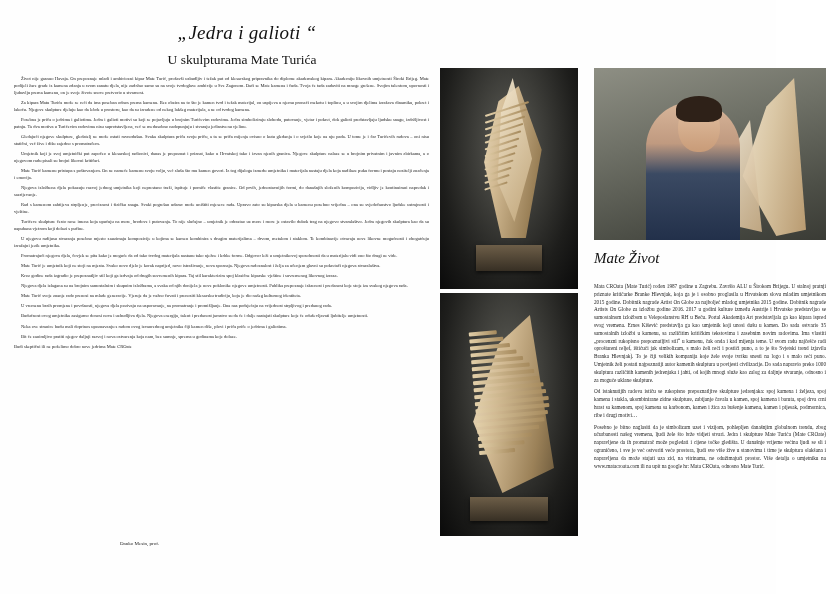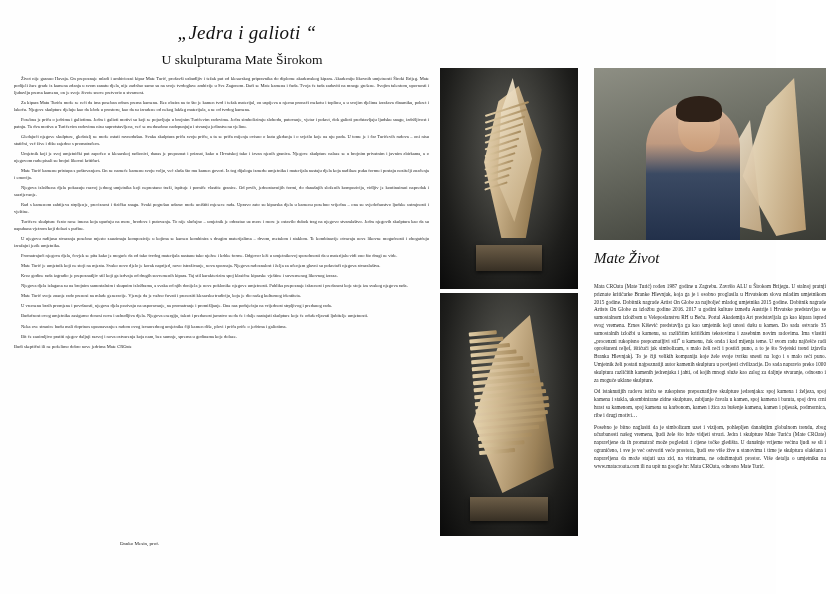--- a/index.html
+++ b/index.html
@@ -212,21 +212,21 @@
     background: linear-gradient(90deg, #e2cfa9 0%, #a68a5d 100%);
     border-radius: 1px;
   }
 </style>
 </head>
 <body>
 
 <div class="page">
 
   <div class="title-main">„Jedra i galioti “</div>
-  <div class="title-sub">U skulpturama Mate Širokom</div>
+  <div class="title-sub">U skulpturama Mate Turića</div>
 
   <div class="article">
     <p>Život nije gasnuo Havaja. On prepoznaje mladi i ambiciozni kipar Mate Turić, prošavši uzbudljiv i težak put od klesarskog pripravnika do diplome akademskog kipara. Akademiju likovnih umjetnosti Široki Brijeg. Mate podijeli žare građe iz kamena zdanja u svom zanatu djela, nije zadržao samo su na svoje tvrdoglave ambicije u Sve Zagonom. Daći se Mate kamena i čuda. Tvoja će tada zadaviti na mnoge grešene. Svojim talentom, upornosti i ljubavlju prema kamenu, on je svoje živote snove pretvorio u stvarnost.</p>
     <p>Za kipara Matu Turića može se reći da ima poseban odnos prema kamenu. Bez obzira na to što je kamen tvrd i težak materijal, on uspijeva u njemu pronaći mekotu i toplinu, a u svojim djelima izražava dinamiku, pokret i lakoću. Njegove skulpture djeluju kao da lebde u prostoru, kao da su izrađene od nekog lakšeg materijala, a ne od tvrdog kamena.</p>
     <p>Posebna je priča o jedrima i galiotima. Jedra i galioti motivi su koji se pojavljuju u brojnim Turićevim radovima. Jedra simboliziraju slobodu, putovanje, vjetar i pokret, dok galioti predstavljaju ljudsku snagu, izdržljivost i patnju. Ta dva motiva u Turićevim radovima nisu suprotstavljena, već se međusobno nadopunjuju i stvaraju jedinstvenu cjelinu.</p>
     <p>Gledajući njegove skulpture, gledatelj ne može ostati ravnodušan. Svaka skulptura priča svoju priču, a ta se priča mijenja ovisno o kutu gledanja i o svjetlu koje na nju pada. U tome je i čar Turićevih radova – oni nisu statični, već žive i dišu zajedno s promatračem.</p>
     <p>Umjetnik koji je svoj umjetnički put započeo u klesarskoj radionici, danas je prepoznat i priznat, kako u Hrvatskoj tako i izvan njenih granica. Njegove skulpture nalaze se u brojnim privatnim i javnim zbirkama, a o njegovom radu pisali su brojni likovni kritičari.</p>
     <p>Mate Turić kamenu pristupa s poštovanjem. On ne nameće kamenu svoju volju, već sluša što mu kamen govori. Iz tog dijaloga između umjetnika i materijala nastaju djela koja nadilaze puku formu i postaju nositelji značenja i emocija.</p>
     <p>Njegova izložbena djela pokazuju razvoj jednog umjetnika koji neprestano traži, ispituje i pomiče vlastite granice. Od prvih, jednostavnijih formi, do današnjih složenih kompozicija, vidljiv je kontinuirani napredak i sazrijevanje.</p>
     <p>Rad s kamenom zahtijeva strpljenje, preciznost i fizičku snagu. Svaki pogrešan udarac može uništiti mjesece rada. Upravo zato su kiparska djela u kamenu posebno vrijedna – ona su svjedočanstvo ljudske ustrajnosti i vještine.</p>

